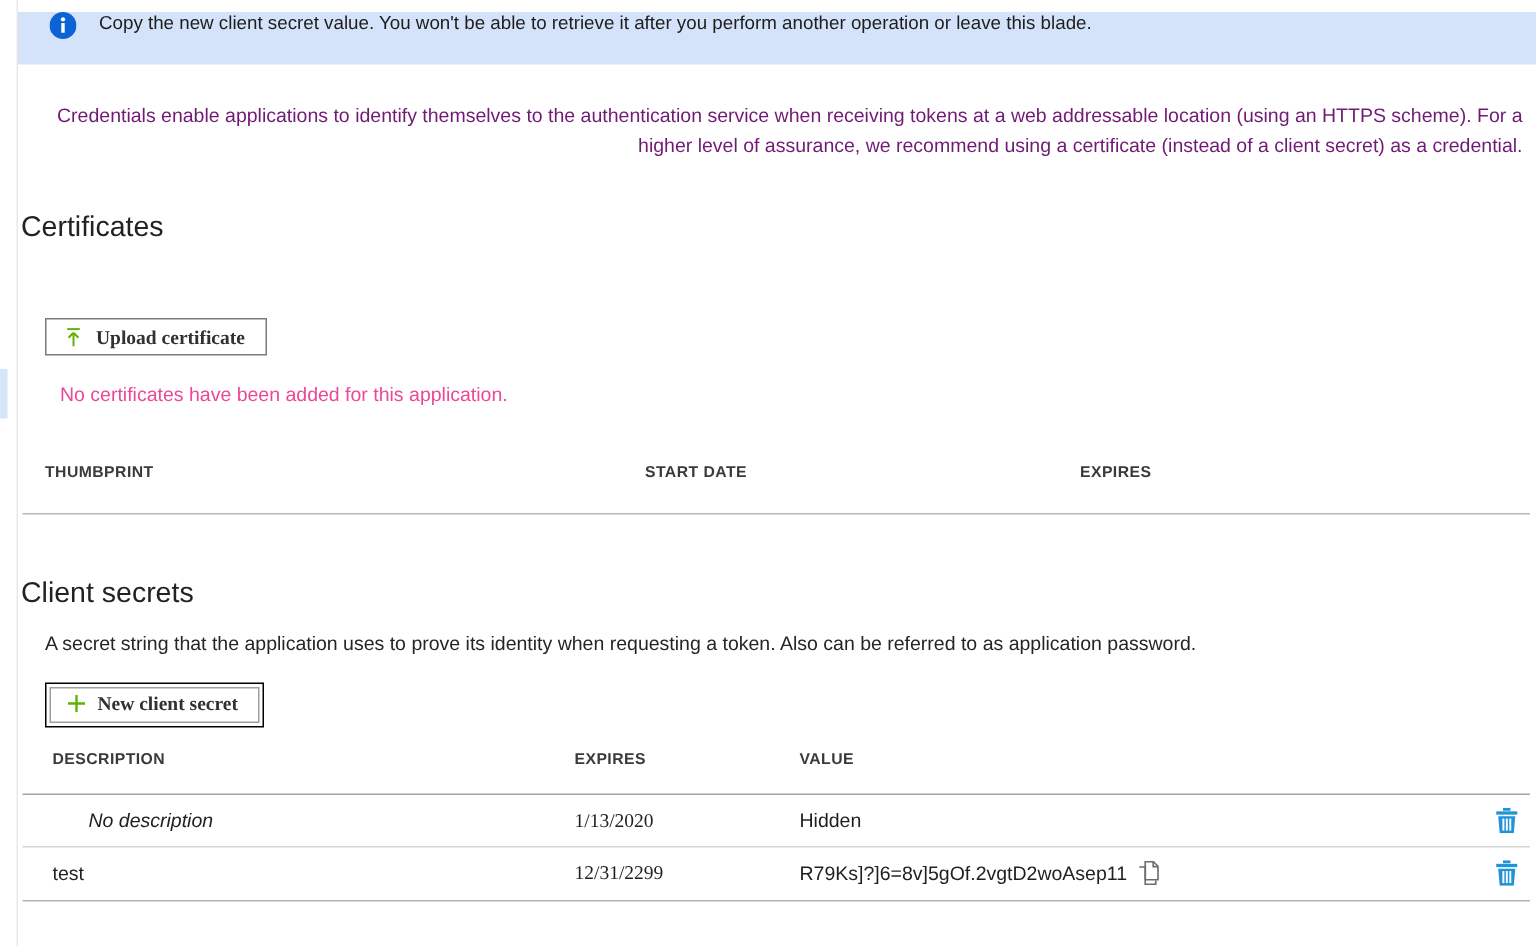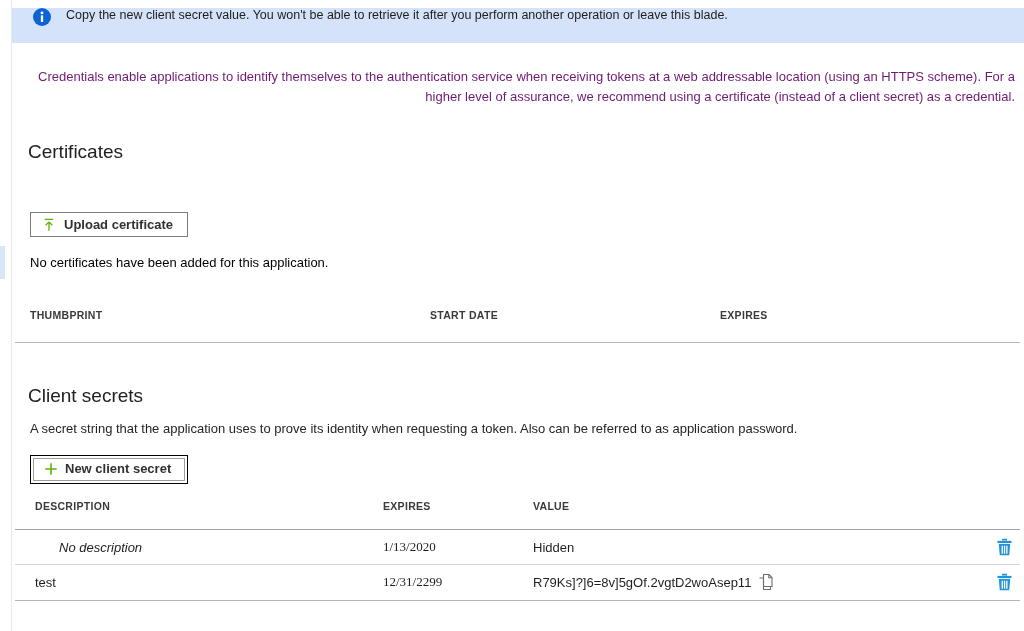--- a/index.html
+++ b/index.html
@@ -9,32 +9,32 @@
 
   .scroll-thumb { position:absolute; left:0; top:246px; width:5px; height:33px; background:#d5e6f8; }
   .blade-border { position:absolute; left:11px; top:0; width:1px; height:631px; background:#e9e9e9; }
 
   .banner { position:absolute; left:12px; top:8px; width:1012px; height:35px; background:#d4e3fa; display:flex; align-items:flex-start; }
   .banner .info-ic { width:18px; height:18px; margin-left:21px; flex:0 0 auto; display:block; }
   .banner .banner-text { margin-left:15px; font-size:12.5px; color:#1d1d1d; }
 
   .intro { position:absolute; left:30px; top:67px; width:985px; font-size:13px; line-height:20px; color:#701a75;text-align:right; }
 
-  .sec-title { position:absolute; left:28px; font-size:19px; font-weight:400; color:#222; }
+  .sec-title { position:absolute; left:14px; font-size:19px; font-weight:400; color:#222; }
   .sec-desc  { position:absolute; left:30px; font-size:13px; color:#252525; }
 
   .title-cert { top:141px; }
   .desc-cert  { top:177px; }
 
   .btn-upload { position:absolute; left:30px; top:212px; height:25px; background:#fff; border:1px solid #7c7c7c;
                 display:flex; align-items:center; padding:0 14px 0 11px; cursor:pointer; }
   .btn-upload .ic { width:14px; height:14px; margin-right:8px; display:block; }
-  .btn-label { font-size:13px; font-weight:700; color:#323130; white-space:nowrap; }
+  .btn-label { font-size:13px; font-weight:700; color:#323130; white-space:nowrap;font-family:Liberation Serif, serif; }
 
-  .empty-msg { position:absolute; left:30px; top:255px; font-size:13px; color:#000000; }
+  .empty-msg { position:absolute; left:40px; top:255px; font-size:13px; color:#ec4899; }
 
   .thead { position:absolute; font-size:10.5px; font-weight:700; color:#3a3a3a; letter-spacing:.3px; }
   .hline { position:absolute; height:1px; }
 
   .cert-col0 { left:30px;  top:309px; }
   .cert-col1 { left:430px; top:309px; }
   .cert-col2 { left:720px; top:309px; }
   .cert-bottom { left:15px; width:1005px; top:342px; background:#b7b7b7; }
 
   .title-secrets { top:385px; }

